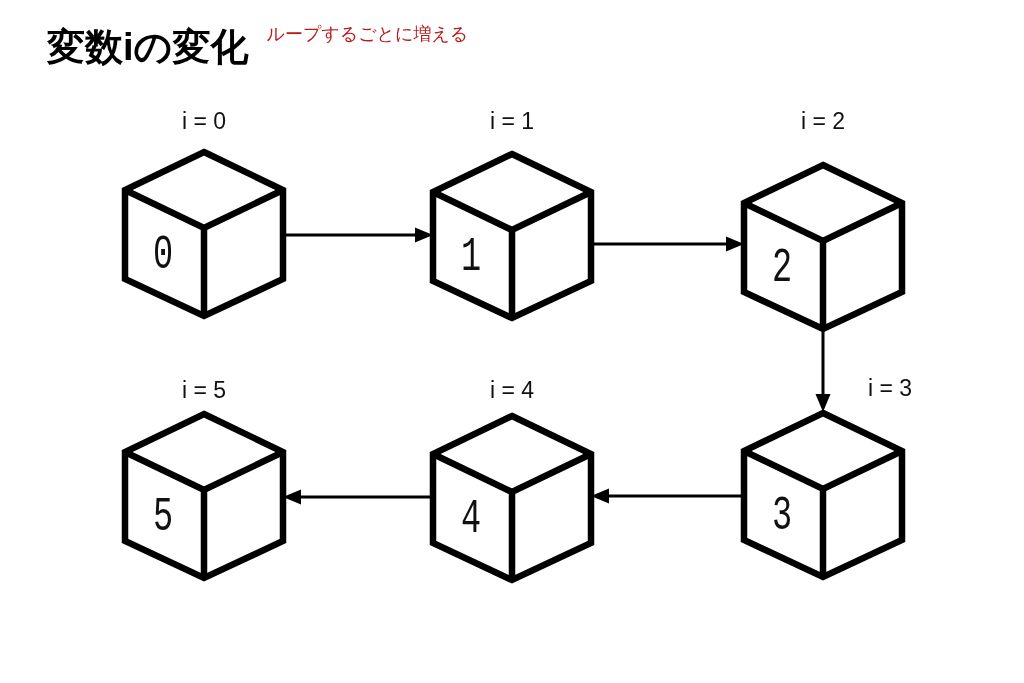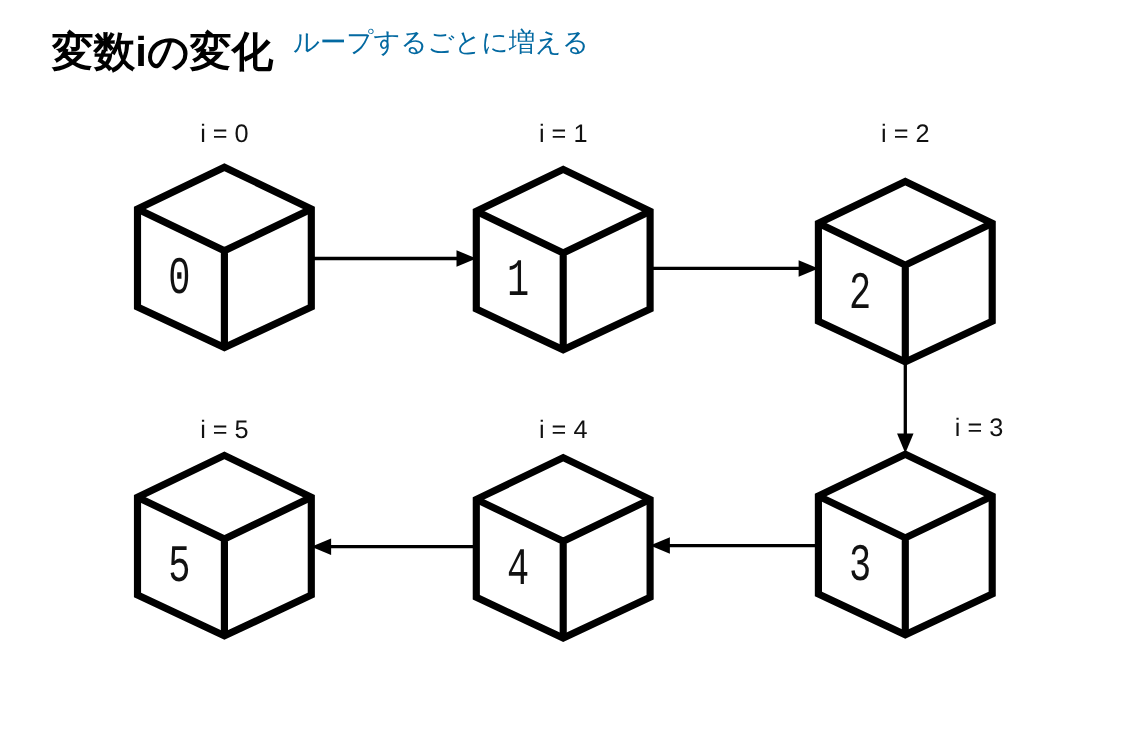--- a/index.html
+++ b/index.html
@@ -24,23 +24,23 @@
   .title {
     margin: 0;
     font-size: 38px;
     font-weight: 700;
     letter-spacing: 0px;
     color: #000000;
     font-family: "Liberation Sans", sans-serif;
   }
   .subtitle {
     margin-left: 18px;
-    font-size: 24px;
+    font-size: 18px;
     font-weight: 400;
-    color: #0369a1;
+    color: #b91c1c;
     font-family: "Liberation Sans", sans-serif;
   }
   svg.diagram {
     position: absolute;
     left: 0;
     top: 0;
   }
   .cube-face {
     fill: #ffffff;
     stroke: #000000;

